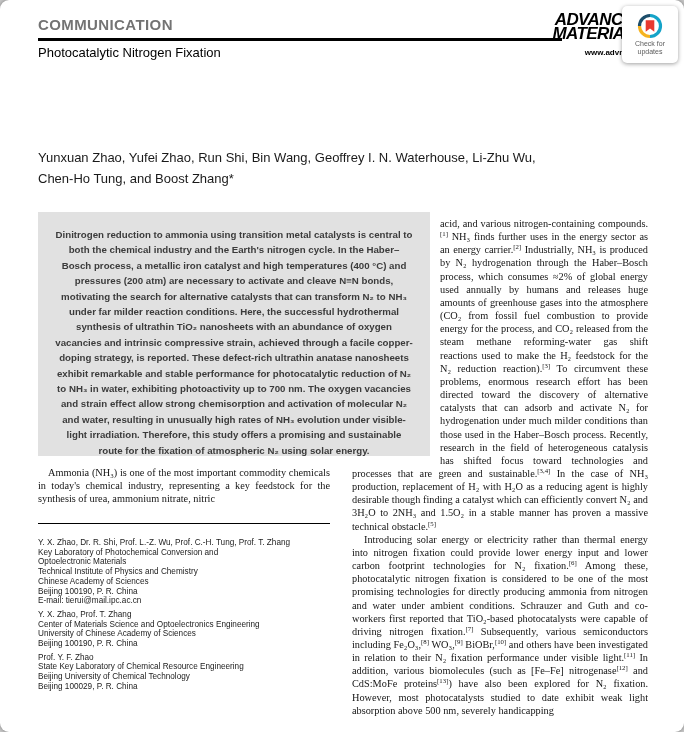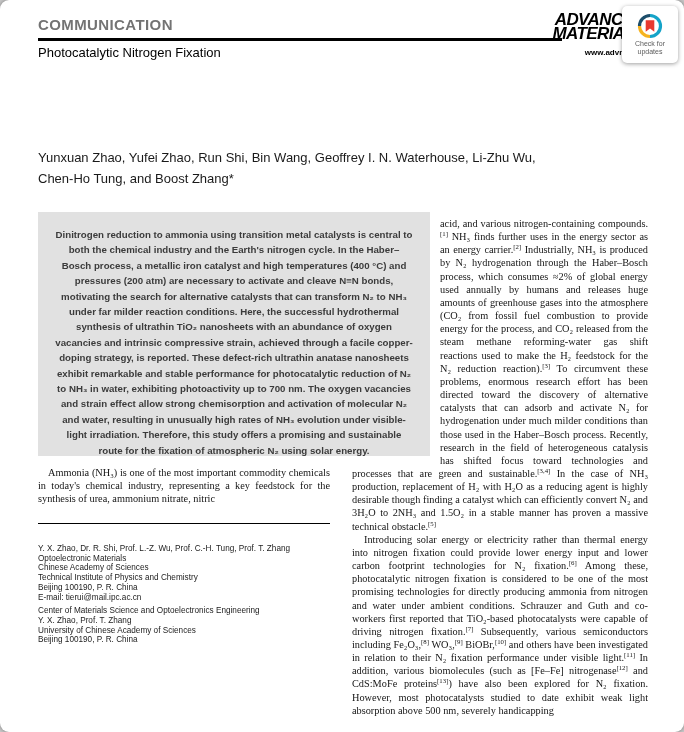--- a/index.html
+++ b/index.html
@@ -42,21 +42,21 @@
   .right-col { position:absolute; left:352px; top:217px; width:296px; height:515px; overflow:hidden;
                font-size:10.3px; line-height:13.15px; text-align:justify; color:#141414; }
   .right-col p { margin:0; }
   .wrap-spacer { float:left; width:88px; height:237px; }
   .indent { text-indent:12px; }
   sup { font-size:6.8px; line-height:0; vertical-align:super; }
   
   .aff-rule { position:absolute; left:38px; top:523px; width:292px; height:1px; background:#000; }
   .affs { position:absolute; left:38px; top:530px; width:300px; font-size:8.2px; line-height:9.7px; color:#1c1c1c; }
   .aff-group { margin-top:4px; }
-  .aff-group:first-child { margin-top:14px; }
+  .aff-group:first-child { margin-top:8px; }
 </style>
 </head>
 <body>
 
 <div class="page">
 
   <div class="comm">COMMUNICATION</div>
   <div class="head-rule"></div>
   <div class="topic">Photocatalytic Nitrogen Fixation</div>
 
@@ -87,31 +87,38 @@
   <div class="abstract">
     <span>Dinitrogen reduction to ammonia using transition metal catalysts is central to both the chemical industry and the Earth's nitrogen cycle. In the Haber–Bosch process, a metallic iron catalyst and high temperatures (400 °C) and pressures (200 atm) are necessary to activate and cleave N≡N bonds, motivating the search for alternative catalysts that can transform N₂ to NH₃ under far milder reaction conditions. Here, the successful hydrothermal synthesis of ultrathin TiO₂ nanosheets with an abundance of oxygen vacancies and intrinsic compressive strain, achieved through a facile copper-doping strategy, is reported. These defect-rich ultrathin anatase nanosheets exhibit remarkable and stable performance for photocatalytic reduction of N₂ to NH₃ in water, exhibiting photoactivity up to 700 nm. The oxygen vacancies and strain effect allow strong chemisorption and activation of molecular N₂ and water, resulting in unusually high rates of NH₃ evolution under visible-light irradiation. Therefore, this study offers a promising and sustainable route for the fixation of atmospheric N₂ using solar energy.</span>
   </div>
 
   <div class="left-body serif">Ammonia (NH₃) is one of the most important commodity chemicals in today's chemical industry, representing a key feedstock for the synthesis of urea, ammonium nitrate, nitric</div>
 
   <div class="aff-rule"></div>
   <div class="affs">
       <div class="aff-group">
         <div class="aff-line">Y. X. Zhao, Dr. R. Shi, Prof. L.-Z. Wu, Prof. C.-H. Tung, Prof. T. Zhang</div>
+        <div class="aff-line">Key Laboratory of Photochemical Conversion and</div>
         <div class="aff-line">Optoelectronic Materials</div>
+        <div class="aff-line">Technical Institute of Physics and Chemistry</div>
         <div class="aff-line">Chinese Academy of Sciences</div>
-        <div class="aff-line">Technical Institute of Physics and Chemistry</div>
         <div class="aff-line">Beijing 100190, P. R. China</div>
         <div class="aff-line">E-mail: tierui@mail.ipc.ac.cn</div>
       </div>
       <div class="aff-group">
+        <div class="aff-line">Y. X. Zhao, Prof. T. Zhang</div>
         <div class="aff-line">Center of Materials Science and Optoelectronics Engineering</div>
-        <div class="aff-line">Y. X. Zhao, Prof. T. Zhang</div>
         <div class="aff-line">University of Chinese Academy of Sciences</div>
         <div class="aff-line">Beijing 100190, P. R. China</div>
+      </div>
+      <div class="aff-group">
+        <div class="aff-line">Prof. Y. F. Zhao</div>
+        <div class="aff-line">State Key Laboratory of Chemical Resource Engineering</div>
+        <div class="aff-line">Beijing University of Chemical Technology</div>
+        <div class="aff-line">Beijing 100029, P. R. China</div>
       </div>
     </div>
 
   <div class="right-col serif">
     <div class="wrap-spacer"></div>
     <p>acid, and various nitrogen-containing compounds.<sup>[1]</sup> NH₃ finds further uses in the energy sector as an energy carrier.<sup>[2]</sup> Industrially, NH₃ is produced by N₂ hydrogenation through the Haber–Bosch process, which consumes ≈2% of global energy used annually by humans and releases huge amounts of greenhouse gases into the atmosphere (CO₂ from fossil fuel combustion to provide energy for the process, and CO₂ released from the steam methane reforming-water gas shift reactions used to make the H₂ feedstock for the N₂ reduction reaction).<sup>[3]</sup> To circumvent these problems, enormous research effort has been directed toward the discovery of alternative catalysts that can adsorb and activate N₂ for hydrogenation under much milder conditions than those used in the Haber–Bosch process. Recently, research in the field of heterogeneous catalysis has shifted focus toward technologies and processes that are green and sustainable.<sup>[3,4]</sup> In the case of NH₃ production, replacement of H₂ with H₂O as a reducing agent is highly desirable though finding a catalyst which can efficiently convert N₂ and 3H₂O to 2NH₃ and 1.5O₂ in a stable manner has proven a massive technical obstacle.<sup>[5]</sup></p>
     <p class="indent">Introducing solar energy or electricity rather than thermal energy into nitrogen fixation could provide lower energy input and lower carbon footprint technologies for N₂ fixation.<sup>[6]</sup> Among these, photocatalytic nitrogen fixation is considered to be one of the most promising technologies for directly producing ammonia from nitrogen and water under ambient conditions. Schrauzer and Guth and co-workers first reported that TiO₂-based photocatalysts were capable of driving nitrogen fixation.<sup>[7]</sup> Subsequently, various semiconductors including Fe₂O₃,<sup>[8]</sup> WO₃,<sup>[9]</sup> BiOBr,<sup>[10]</sup> and others have been investigated in relation to their N₂ fixation performance under visible light.<sup>[11]</sup> In addition, various biomolecules (such as [Fe–Fe] nitrogenase<sup>[12]</sup> and CdS:MoFe proteins<sup>[13]</sup>) have also been explored for N₂ fixation. However, most photocatalysts studied to date exhibit weak light absorption above 500 nm, severely handicapping</p>
   </div>
 
 </div>

